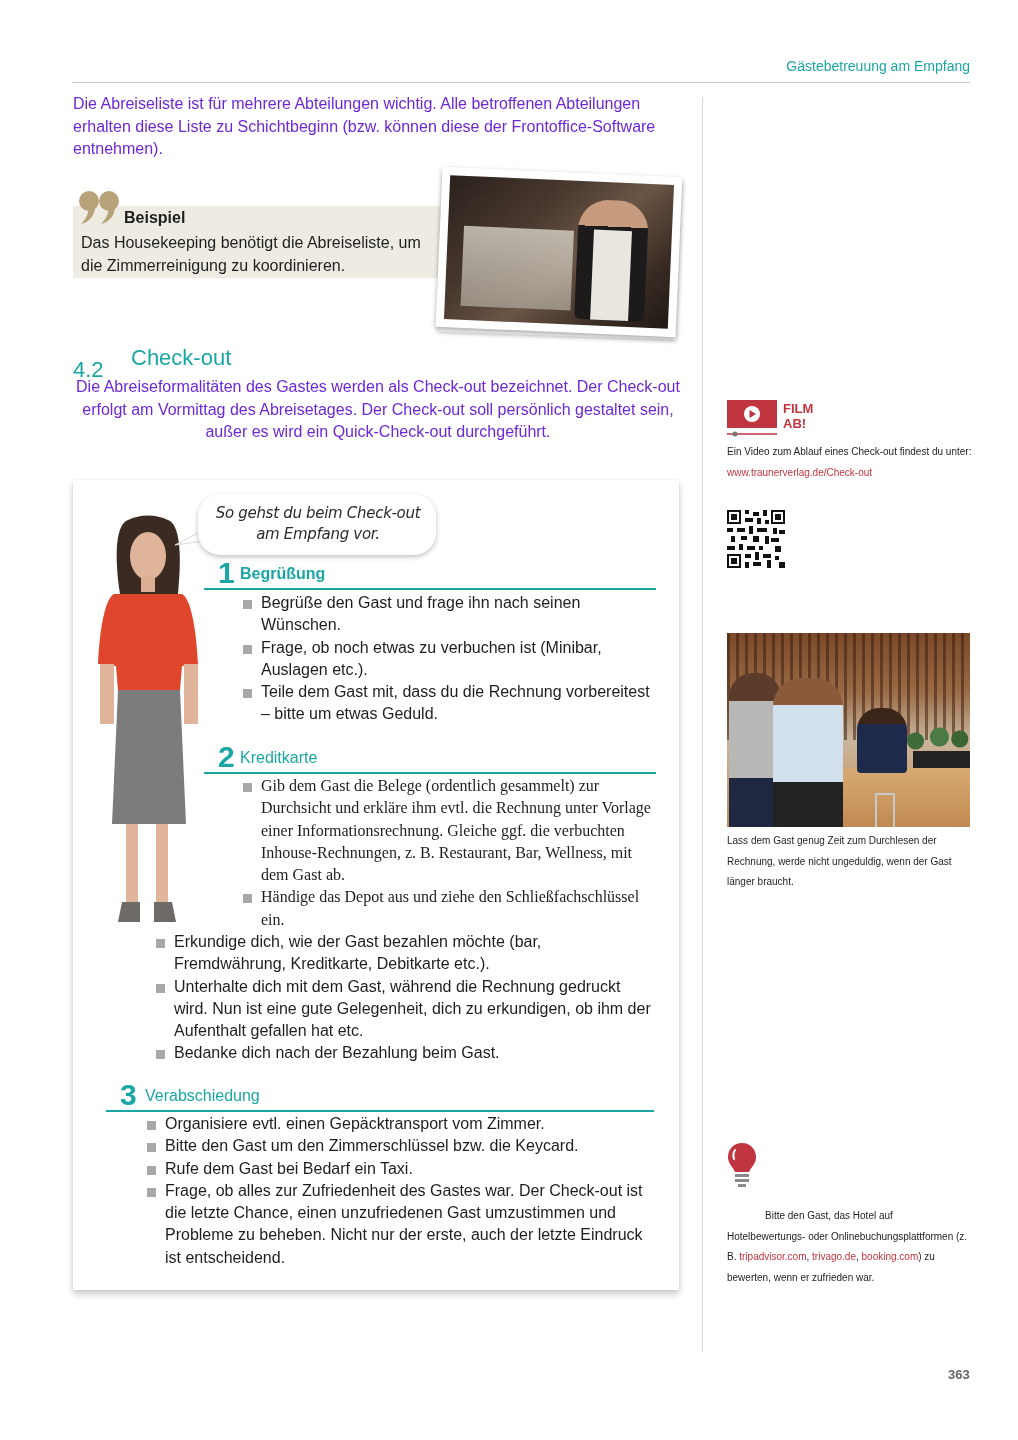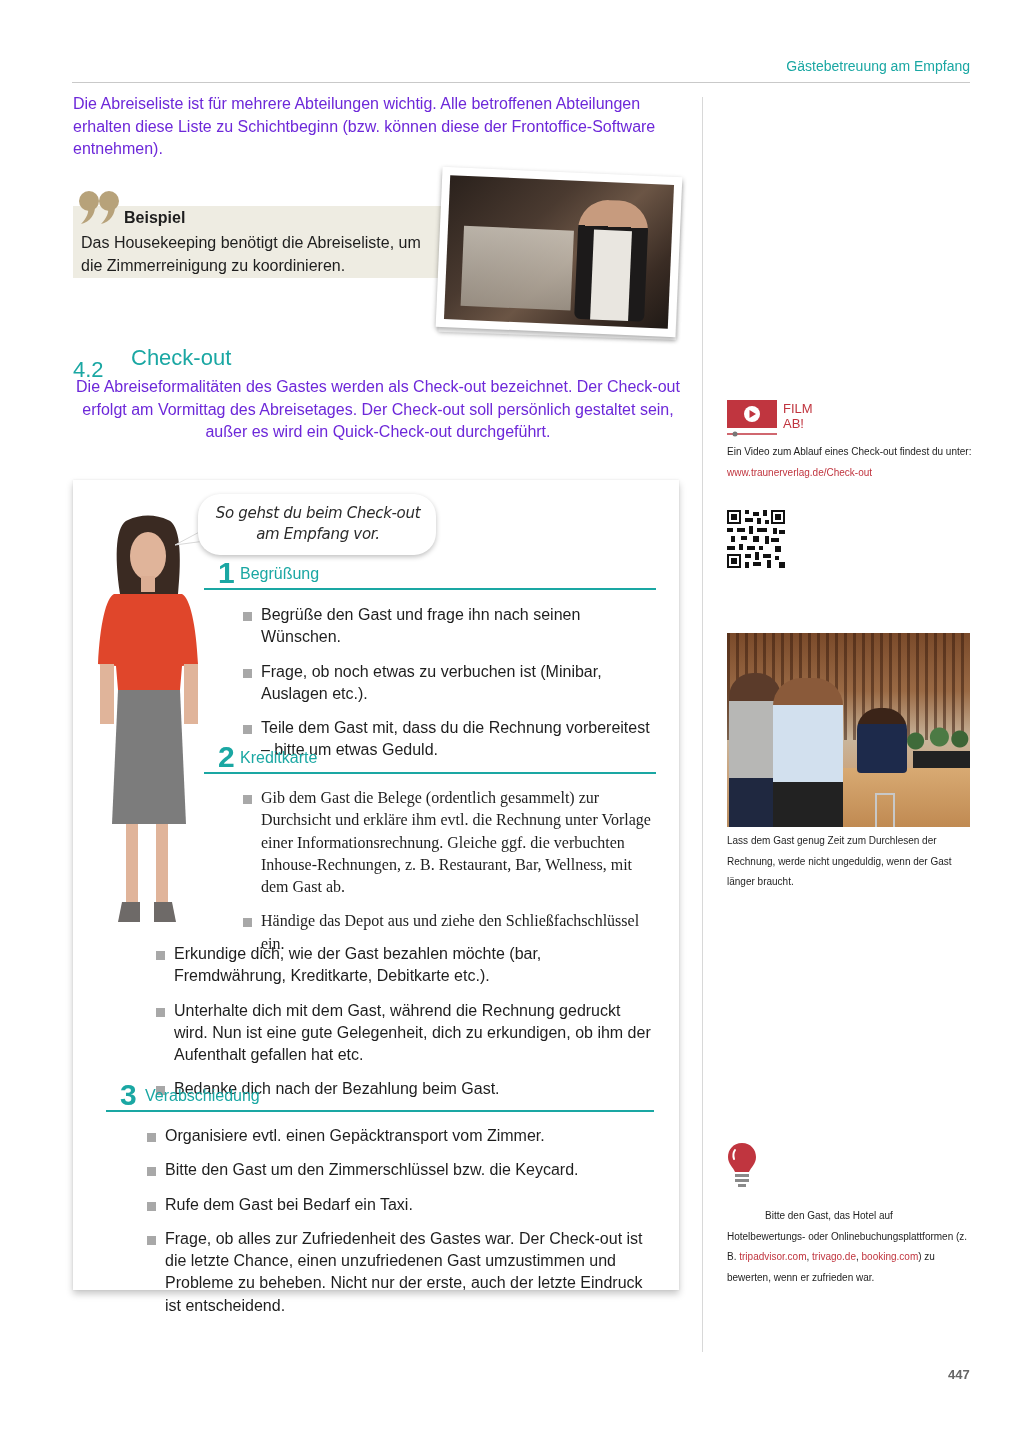--- a/index.html
+++ b/index.html
@@ -25,21 +25,21 @@
     .housekeeper-img .cart { position: absolute; left: 16px; top: 50px; width: 110px; height: 80px; background: linear-gradient(#d9d3c8, #a8a094); opacity: .8; }
     .housekeeper-img .person { position: absolute; left: 130px; top: 18px; width: 70px; height: 120px; border-radius: 30px 30px 6px 6px; background: linear-gradient(#c79b7e 0 22%, #1c1a1a 22% 100%); }
     .housekeeper-img .apron { position: absolute; left: 146px; top: 48px; width: 38px; height: 90px; background: #e9e6e0; }
 
     .section-num { position: absolute; left: 73px; top: 345px; font-size: 22px; color: #1aa7a3; margin-top: 12px; }
     .section-title { position: absolute; left: 131px; top: 345px; font-size: 22px; color: #1aa7a3; }
     .p2 { top: 376px; text-align: center; }
 
     .film-box { position: absolute; left: 727px; top: 400px; width: 240px; }
     .film-icon { position: absolute; left: 0; top: 0; width: 50px; height: 40px; }
-    .film-label { position: absolute; left: 56px; top: 1px; font-size: 13px; line-height: 15px; font-weight: normal; color: #c0353f; width: 60px; }
+    .film-label { position: absolute; left: 56px; top: 1px; font-size: 13px; line-height: 15px; font-weight: bold; color: #c0353f; width: 60px; }
     .side-text { position: absolute; font-size: 10px; line-height: 20.5px; color: #1e1e1e; width: 245px; }
     .film-text { left: 727px; top: 442px; }
     .link { color: #c0353f; }
     .qr { position: absolute; left: 727px; top: 510px; width: 58px; height: 58px; }
 
     .reception-photo { position: absolute; left: 727px; top: 633px; width: 243px; height: 194px; overflow: hidden;
       background: linear-gradient(180deg, #7a4a2a 0%, #9a6a45 30%, #c9b59b 55%, #caa27a 75%, #b88c5e 100%); }
     .reception-photo .slats { position: absolute; inset: 0 0 45% 0; background: repeating-linear-gradient(90deg, rgba(60,30,15,.55) 0 3px, transparent 3px 9px); }
     .reception-photo .counter { position: absolute; left: 100px; top: 135px; width: 143px; height: 59px; background: linear-gradient(#d8aa73, #c08a52); }
     .reception-photo .p-man { position: absolute; left: 2px; top: 40px; width: 52px; height: 154px; border-radius: 24px 24px 0 0; background: linear-gradient(#5b3b2a 0 18%, #b7b7b5 18% 68%, #1f2840 68%); }
@@ -63,24 +63,24 @@
     .speech-text { position: absolute; left: 210px; top: 503px; width: 216px; text-align: center; font-family: "DejaVu Sans", sans-serif; font-size: 15px; line-height: 21px; color: #2b2b2b; font-style: italic; letter-spacing: -0.3px; }
 
     .step-head { position: absolute; height: 28px; border-bottom: 2px solid #1aa7a3; }
     .step-num { position: absolute; left: 14px; top: -6px; font-size: 30px; font-weight: bold; color: #1aa7a3; line-height: 34px; }
     .step-title { position: absolute; left: 36px; top: 3px; font-size: 16px; color: #1aa7a3; font-weight: bold; }
     .step1 { left: 204px; top: 562px; width: 452px; }
     .step2 { left: 204px; top: 746px; width: 452px; }
     .step3 { left: 106px; top: 1084px; width: 548px; }
     .step3 .step-title { left: 39px; font-weight: normal; }
     .step2 .step-title { left: 36px; font-weight: normal; }
-    .step1 .step-title { font-weight: normal; }
+    .step1 .step-title { font-weight: bold; }
 
     .blist { position: absolute; list-style: none; font-size: 16px; line-height: 22.3px; color: #1e1e1e; }
-    .blist li { position: relative; padding-left: 20px; margin-top: 12px; }
+    .blist li { position: relative; padding-left: 20px; }
     .blist li::before { content: ""; position: absolute; left: 2px; top: 8px; width: 9px; height: 9px; background: #a8a8a8; }
     .list1 { left: 241px; top: 592px; width: 420px; }
     .list2 { left: 241px; top: 775px; width: 420px; font-family: Liberation Serif, serif; }
     .list2b { left: 154px; top: 931px; width: 500px; }
     .list3 { left: 145px; top: 1113px; width: 515px; }
   </style>
 </head>
 <body>
 
 <div class="running-head">Gästebetreuung am Empfang</div>
@@ -249,13 +249,13 @@
   <path d="M15 1 C6 1 1 8 1 15 C1 22 6 25 8 30 L22 30 C24 25 29 22 29 15 C29 8 24 1 15 1 Z" fill="#c0353f"></path>
   <path d="M8 8 C6 11 6 14 7 17" stroke="#ffffff" stroke-width="2" fill="none" stroke-linecap="round"></path>
   <rect x="8" y="32" width="14" height="3" fill="#8a8a8a"></rect>
   <rect x="8" y="37" width="14" height="3" fill="#8a8a8a"></rect>
   <rect x="11" y="42" width="8" height="3" fill="#8a8a8a"></rect>
 </svg>
 <p class="side-text tip-text">
   <span>Bitte den Gast, das Hotel auf Hotelbewertungs- oder Onlinebuchungsplattformen (z. B. </span><span class="link">tripadvisor.com</span><span>, </span><span class="link">trivago.de</span><span>, </span><span class="link">booking.com</span><span>) zu bewerten, wenn er zufrieden war.</span>
 </p>
 
-<div class="page-number">447</div>
+<div class="page-number">363</div>
 
 </body></html>

